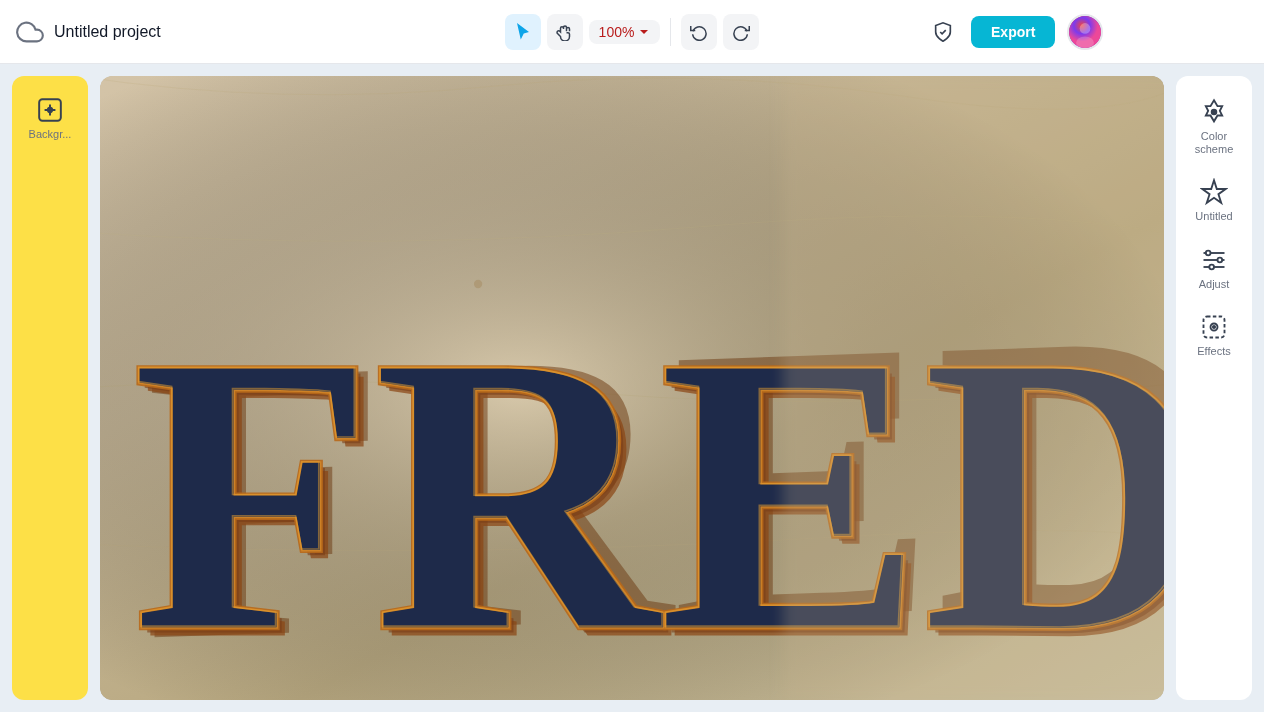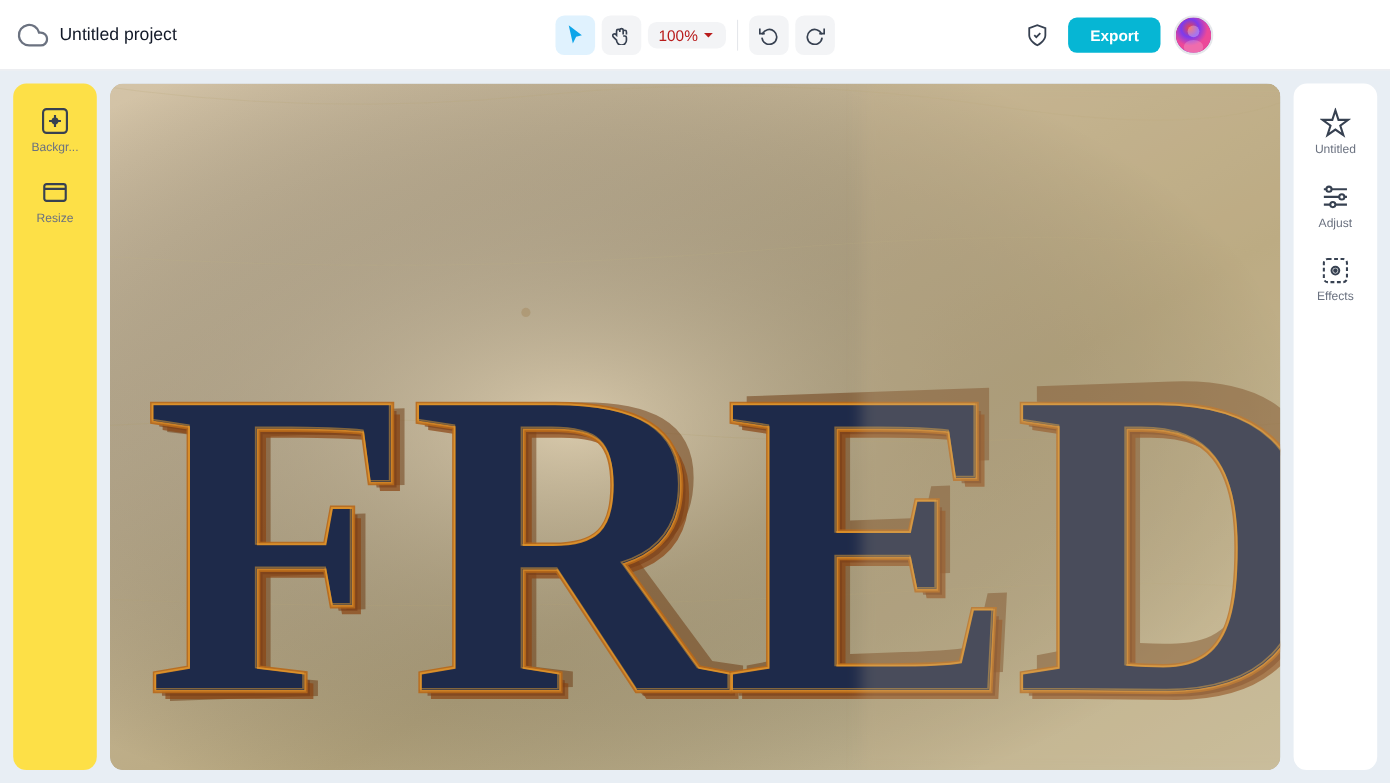--- a/index.html
+++ b/index.html
@@ -342,29 +342,20 @@
     <button class="sidebar-tool">
       <div class="icon-wrap">
         <svg width="26" height="26" viewBox="0 0 24 24" fill="none" stroke="#374151" stroke-width="1.8">
           <rect x="2" y="2" width="20" height="20" rx="3"></rect>
           <path d="M7 12h10M12 7v10"></path>
           <circle cx="12" cy="12" r="2" fill="#374151"></circle>
         </svg>
       </div>
       <span class="label">Backgr...</span>
     </button>
-    <button class="sidebar-tool">
-      <div class="icon-wrap">
-        <svg width="26" height="26" viewBox="0 0 24 24" fill="none" stroke="#374151" stroke-width="1.8">
-          <rect x="3" y="5" width="18" height="14" rx="2"></rect>
-          <path d="M3 9h18"></path>
-        </svg>
-      </div>
-      <span class="label">Resize</span>
-    </button>
   </div>
 
   <div id="canvas-area">
     <div class="canvas-photo">
       <div class="wall-texture"></div>
 
       <svg style="position:absolute;inset:0;width:100%;height:100%" viewBox="0 0 1070 600" preserveAspectRatio="xMidYMid slice" xmlns="http://www.w3.org/2000/svg">
         <defs>
           <linearGradient id="wallGrad" x1="0%" y1="0%" x2="100%" y2="100%">
             <stop offset="0%" stop-color="#d4c4a8"></stop>
@@ -402,20 +393,30 @@
 
         <text x="55" y="530" font-family="Georgia, serif" font-size="380" font-weight="900" fill="none" stroke="#e8a030" stroke-width="1.5" opacity="0.5" transform="translate(-1,-1)">FRED</text>
 
         <rect x="680" y="0" width="390" height="600" fill="rgba(200,180,140,0.25)" filter="url(#blur-right)"></rect>
       </svg>
     </div>
   </div>
 
   <div id="right-sidebar">
 
+    <button class="right-tool">
+      <div class="icon-wrap">
+        <svg width="28" height="28" viewBox="0 0 24 24" fill="none" stroke="#374151" stroke-width="1.6">
+
+          <path d="M12 2l3 5h4l-2 4 2 4h-4l-3 5-3-5H5l2-4-2-4h4z"></path>
+          <circle cx="12" cy="12" r="2" fill="#374151"></circle>
+        </svg>
+      </div>
+      <span class="label">Color scheme</span>
+    </button>
 
 
     <button class="right-tool">
       <div class="icon-wrap">
         <svg width="28" height="28" viewBox="0 0 24 24" fill="none" stroke="#374151" stroke-width="1.6">
 
           <path d="M12 2l2.4 7.4H22l-6.2 4.5 2.4 7.4L12 17l-6.2 4.3 2.4-7.4L2 9.4h7.6z"></path>
         </svg>
       </div>
       <span class="label">Untitled</span>

